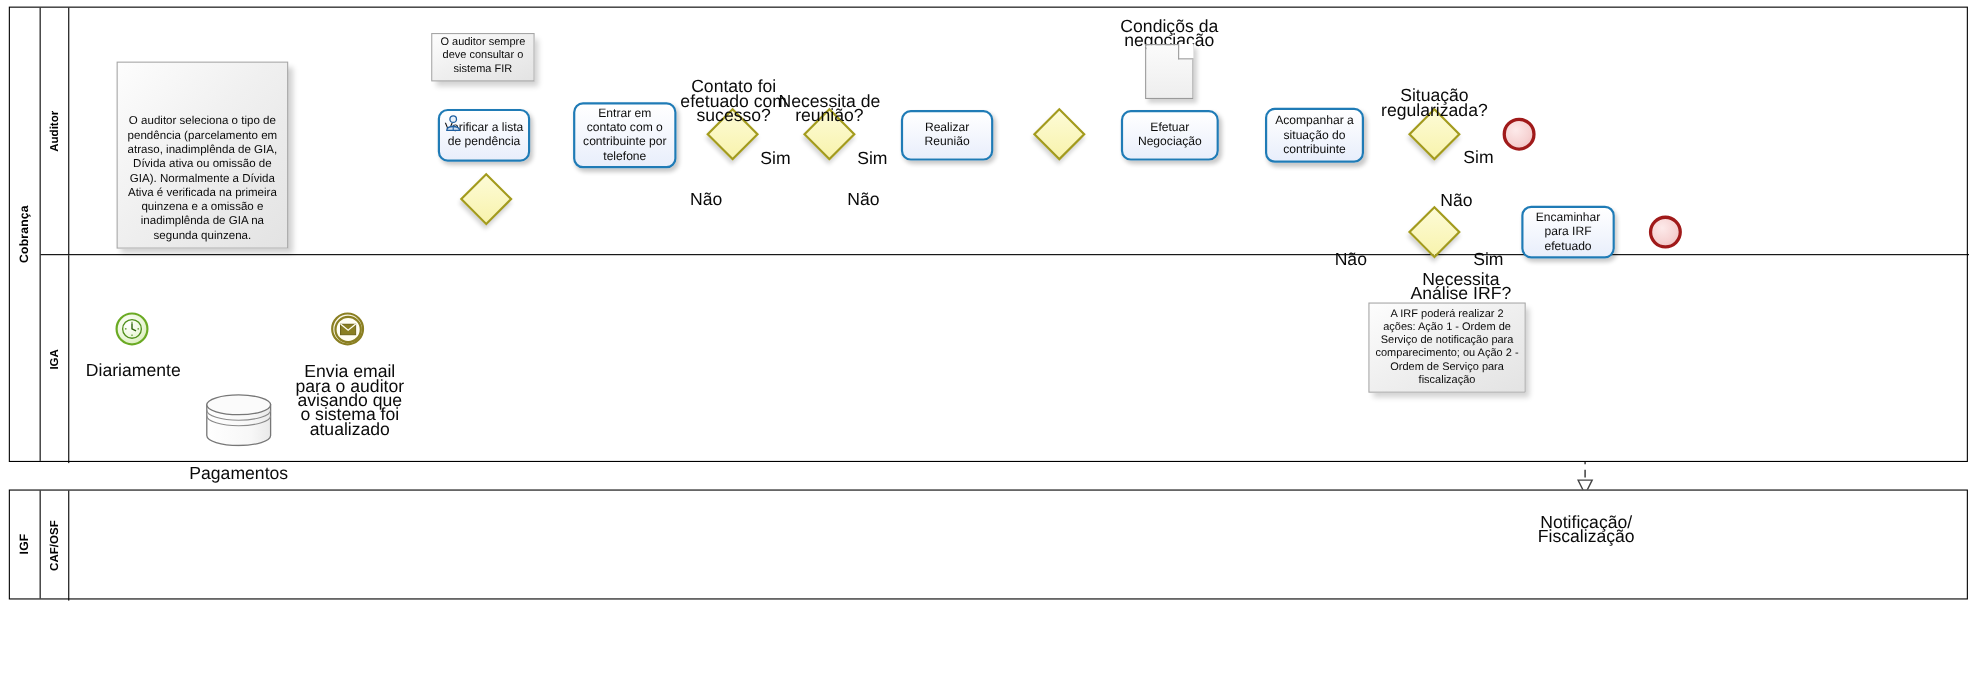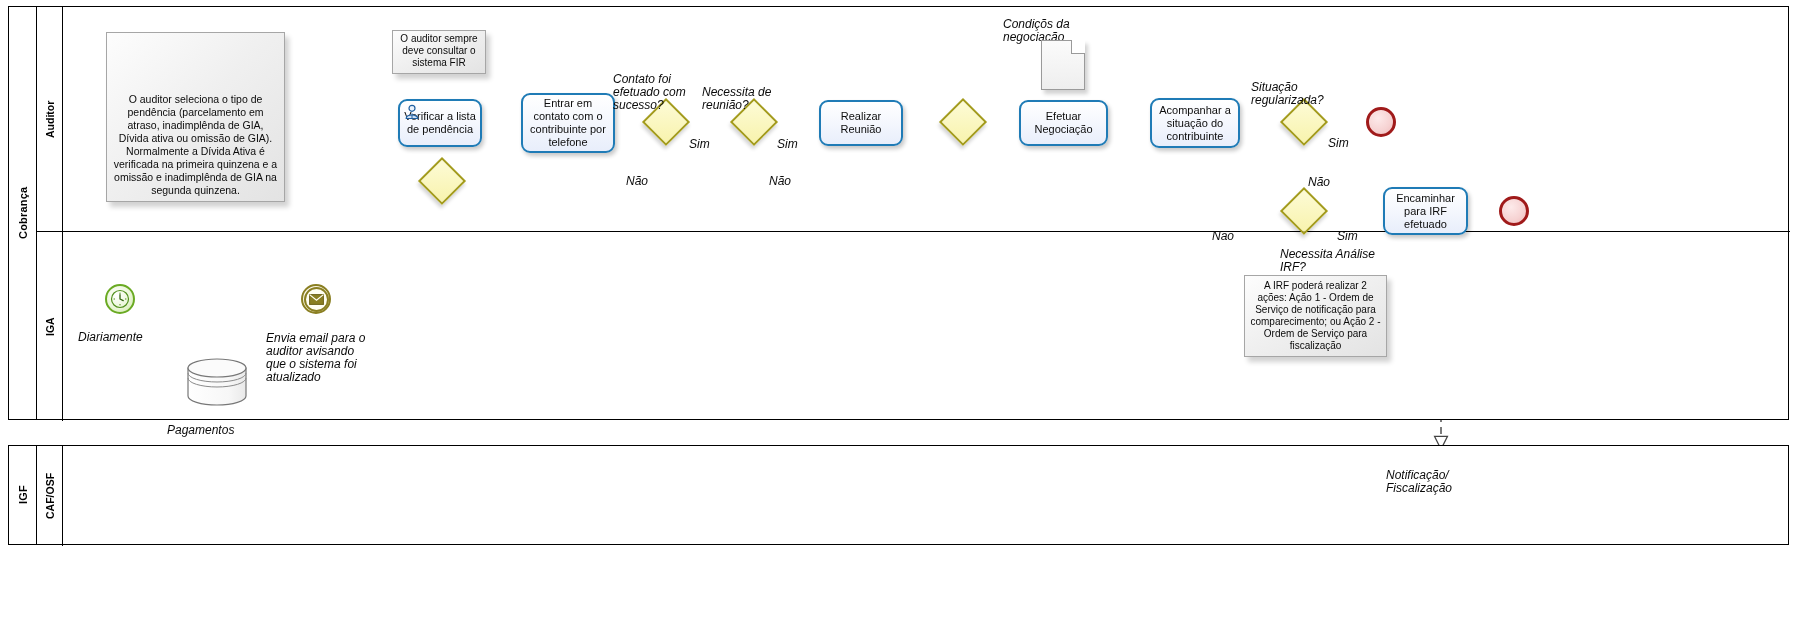--- a/index.html
+++ b/index.html
@@ -169,25 +169,25 @@
     background: #ffffff;
     border-left: 1px solid #9a9a9a;
     border-bottom: 1px solid #9a9a9a;
   }
   
   .data-store { position: absolute; }
 
   
   .lbl {
     position: absolute;
-    font-size: 12px;
+    font-size: 16px;
     line-height: 13px;
     color: #0a0a0a;
+    text-align: center;
     white-space: pre-line;
-    font-style: italic;
   }
 
   
   svg.edges {
     position: absolute;
     left: 0; top: 0;
     width: 1797px; height: 617px;
     pointer-events: none;
     overflow: visible;
   }
@@ -289,21 +289,21 @@
     <div class="pool-header">
       <div class="pool-label">IGF</div>
     </div>
     <div class="lane last" style="left:28px; top:0; width:1753px; height:100px;">
       <div class="lane-header">
         <div class="lane-label">CAF/OSF</div>
       </div>
     </div>
   </div>
 
-  <div class="note" style="left:106px; top:32px; width:179px; height:170px;">
+  <div class="note" style="left:106px; top:56px; width:156px; height:170px;">
     <span>O auditor seleciona o tipo de pendência (parcelamento em atraso, inadimplênda de GIA, Dívida ativa ou omissão de GIA). Normalmente a Dívida Ativa é verificada na primeira quinzena e a omissão e inadimplênda de GIA na segunda quinzena.</span>
   </div>
 
   <div class="note" style="left:392px; top:30px; width:94px; height:44px; font-size:10px; line-height:12px;">
     <span>O auditor sempre deve consultar o sistema FIR</span>
   </div>
 
 
   <div class="note" style="left:1244px; top:275px; width:143px; height:82px; font-size:10px; line-height:12px;">
     <span>A IRF poderá realizar 2 ações: Ação 1 - Ordem de Serviço de notificação para comparecimento; ou Ação 2 - Ordem de Serviço para fiscalização</span>

